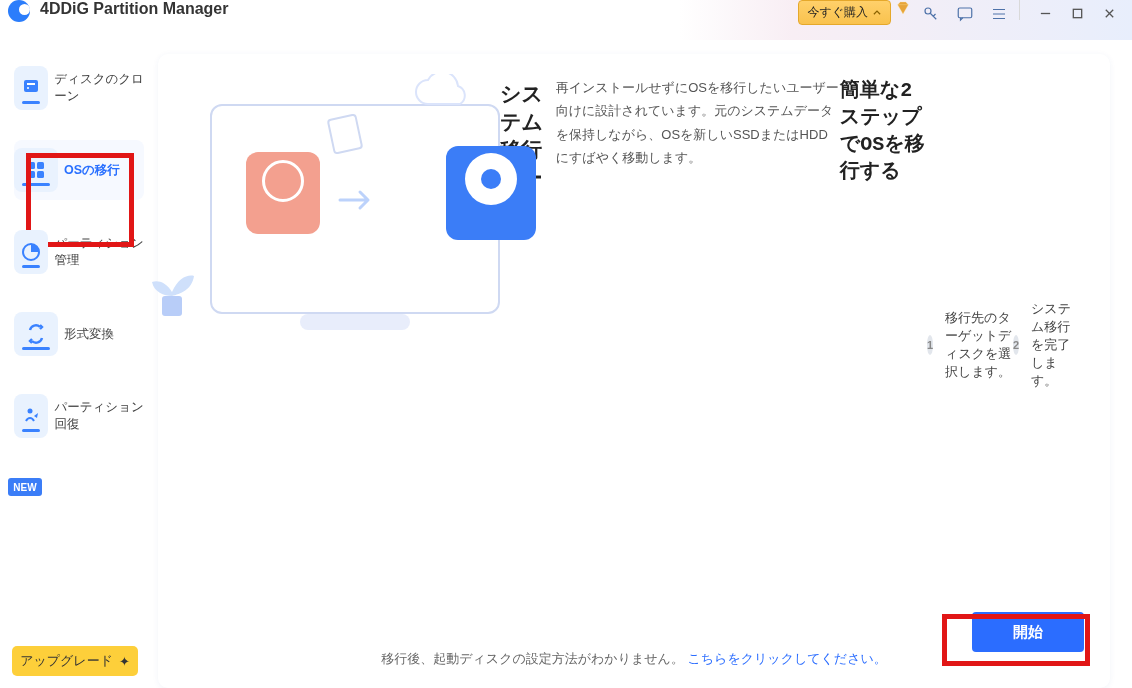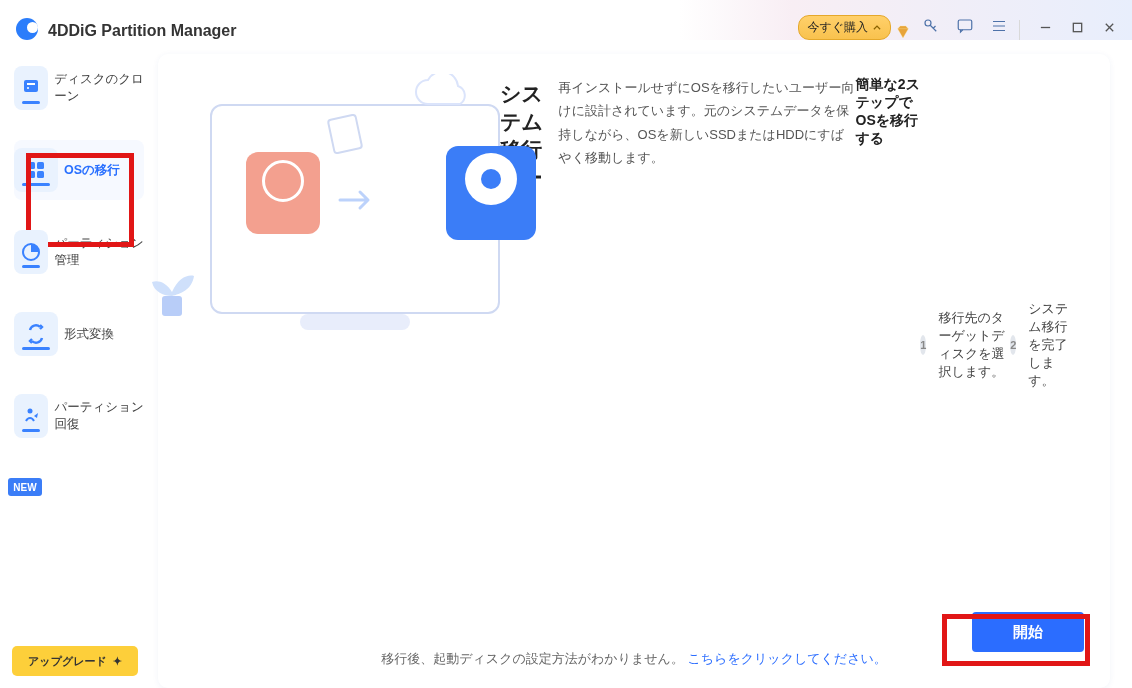--- a/index.html
+++ b/index.html
@@ -11,42 +11,42 @@
     background: #ffffff;
     color: #222;
     overflow: hidden;
     font-size: 13px;
   }
 
   
   .titlebar {
     height: 40px;
     display: flex;
-    align-items: flex-end;
-    padding: 0 10px 0 16px;
+    align-items: flex-start;
+    padding: 0 10px 0 8px;
     background: linear-gradient(90deg,#ffffff 0%,#ffffff 60%,#f8eef4 70%,#e8eefc 100%);
   }
   .logo {
     width:22px;height:22px;border-radius:50%;
     background:#2b7dfb;
     position:relative;
     margin-right:10px;
   }
   .logo::after{
     content:"";
     position:absolute;left:11px;top:4px;width:11px;height:11px;
     border-radius:50%;background:#fff;
   }
   .app-title { font-weight:700;font-size:16px;color:#343434; }
   .tb-spacer{flex:1;}
   .buy-now{
     background:linear-gradient(#ffd06a,#f9c24e);
     border:1px solid #e5a82b;
     font-size:12px;padding:3px 8px;
-    border-radius:11px;
+    border-radius:4px;
     display:flex;align-items:center;gap:4px;
     cursor:pointer;
   }
   .diamond-icon{width:16px;height:16px;display:inline-block;}
   .diamond-icon svg{display:block;}
   .tb-icon{
     width:28px;height:28px;display:flex;align-items:center;justify-content:center;
     color:#5b6f9b;cursor:pointer;margin-left:6px;
   }
   .tb-icon svg{width:18px;height:18px;stroke:#4e72a9;fill:none;stroke-width:1.6;}
@@ -93,33 +93,33 @@
     pointer-events:none;
   }
   .new-badge{
     position:absolute;left:8px; width:34px;height:18px;
     background:#3b7df7;color:#fff;font-size:10px;font-weight:700;
     border-radius:3px;display:flex;align-items:center;justify-content:center;
   }
 
   .upgrade-btn{
     position:absolute;left:12px;bottom:12px;right:20px;
-    background:#fdcf3a;color:#333;font-weight:700;
+    background:#fdcf3a;color:#333;font-weight:400;
     border-radius:5px;height:30px;display:flex;align-items:center;justify-content:center;gap:6px;
-    cursor:pointer;font-size:11px;
+    cursor:pointer;font-size:13px;
   }
 
   
   .hero{
     height:265px;display:flex;align-items:center;justify-content:center;
     position:relative;margin-bottom:6px;
   }
   .section-title{font-size:21px;font-weight:800;margin:4px 0 10px;}
   .section-desc{font-size:13px;color:#555;line-height:1.8;margin-bottom:34px;max-width:880px;}
-  .sub-title{font-size:14px;font-weight:800;margin-bottom:18px;}
+  .sub-title{font-size:20px;font-weight:800;margin-bottom:18px;font-family:Liberation Mono, monospace;}
   .step{display:flex;align-items:center;gap:12px;margin-bottom:14px;font-size:13px;color:#444;}
   .step-num{
     width:20px;height:20px;border-radius:50%;background:#e2e6ec;color:#888;
     display:flex;align-items:center;justify-content:center;font-size:11px;font-weight:700;
   }
 
   .start-btn{
     position:absolute;right:26px;bottom:36px;
     width:112px;height:40px;background:#2b6dff;color:#ffffff;
     display:flex;align-items:center;justify-content:center;border-radius:4px;

